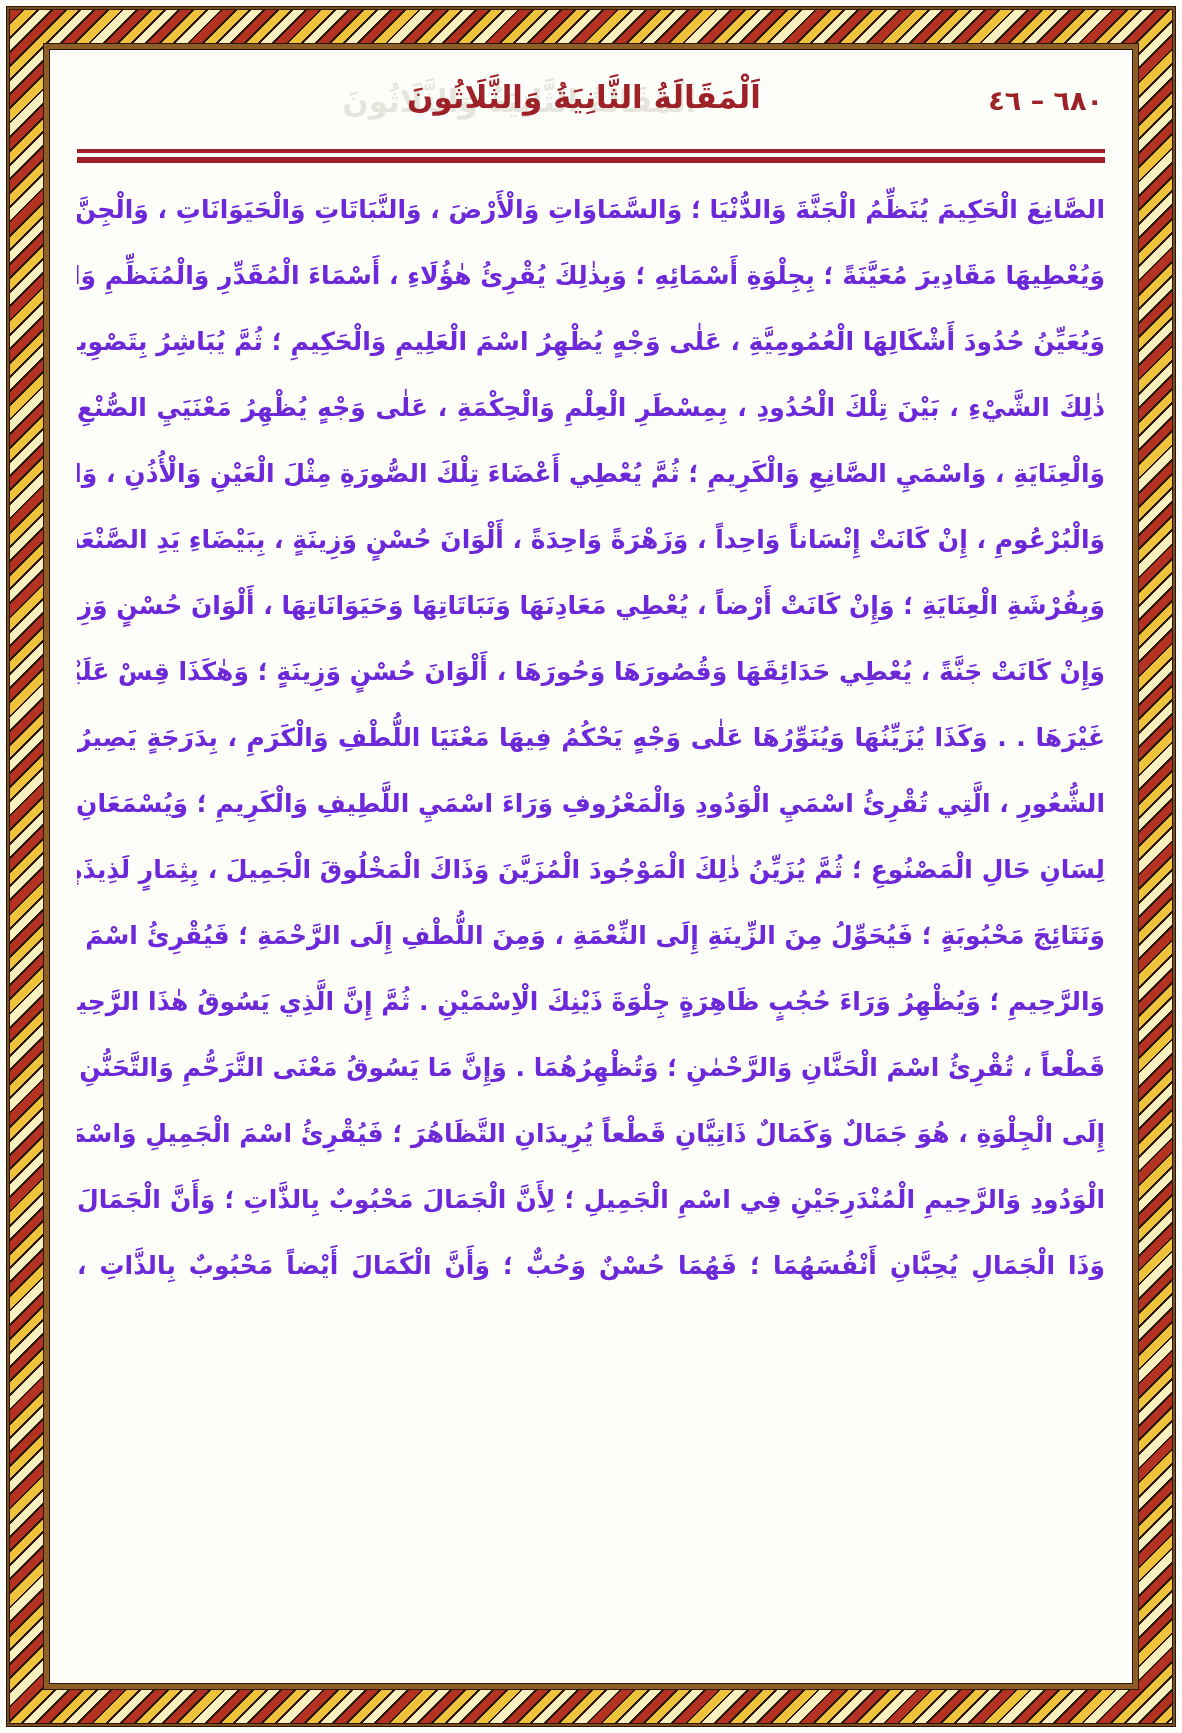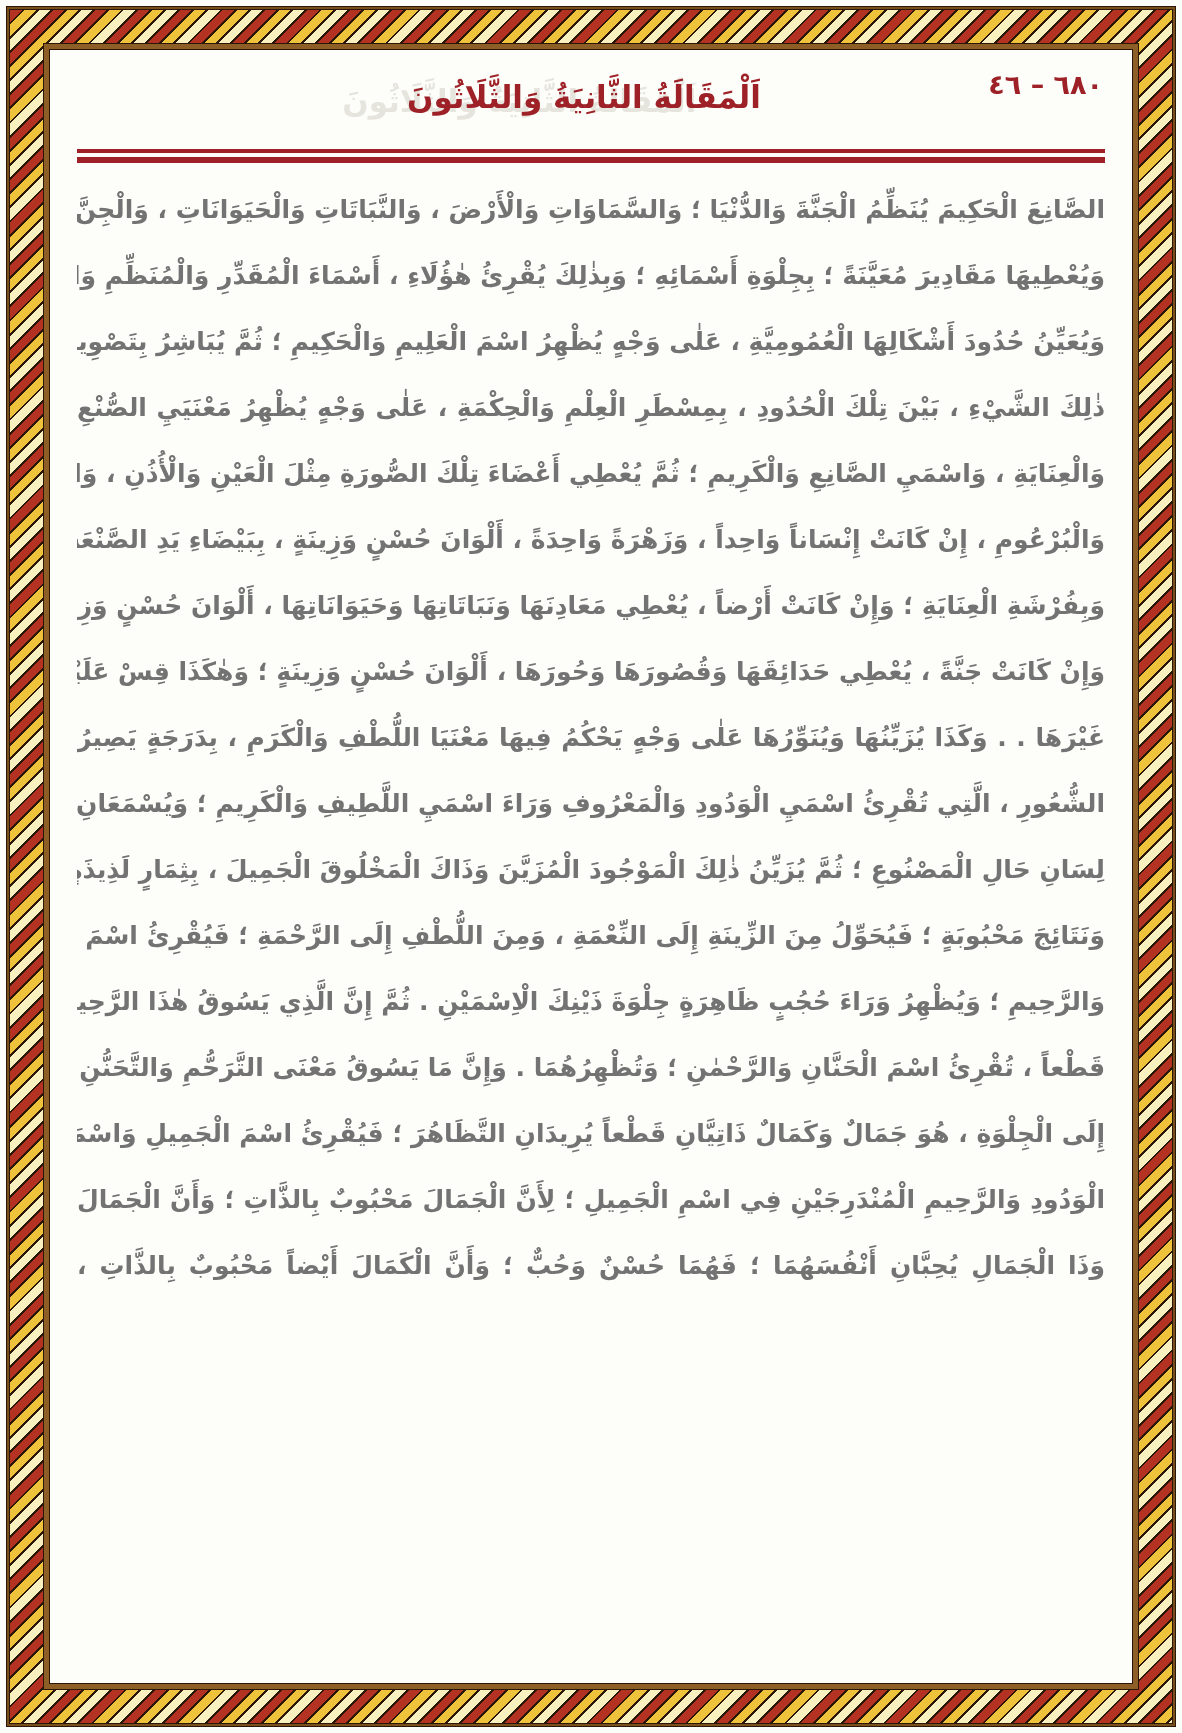--- a/index.html
+++ b/index.html
@@ -31,21 +31,21 @@
   }
   .sheet {
     position:absolute; inset:44px;
     background:#fdfdfa;
     border:5px solid #8d5e26;
     box-shadow:0 0 0 1px #2a1708, inset 0 0 0 1px #2a1708;
   }
 
   
   .page-number {
-    position:absolute; top:20px; right:30px;
+    position:absolute; top:36px; right:30px;
     font-size:27px; font-weight:bold;
     color:#9d2127;
     letter-spacing:2px;
     direction:rtl;
   }
   .doc-title {
     position:absolute; top:30px; left:50%;
     transform:translateX(-52%);
     font-size:31px; font-weight:bold;
     color:#9d2127;
@@ -63,21 +63,21 @@
   }
   .rules { position:absolute; top:100px; left:28px; right:28px; }
   .rule-thin  { height:4px; background:#9d2127; }
   .rule-gap   { height:4px; }
   .rule-thick { height:6px; background:#9d2127; }
 
   
   .body-text {
     position:absolute; top:128px; left:28px; right:28px; bottom:10px;
     direction:rtl;
-    color:#737373;
+    color:#6d28d9;
   }
   .body-text .line {
     font-size:25px;
     font-weight:700;
     line-height:66px;
     height:66px;
     white-space:nowrap;       
     text-align:justify;
     text-align-last:justify;  
     text-justify:inter-word;

